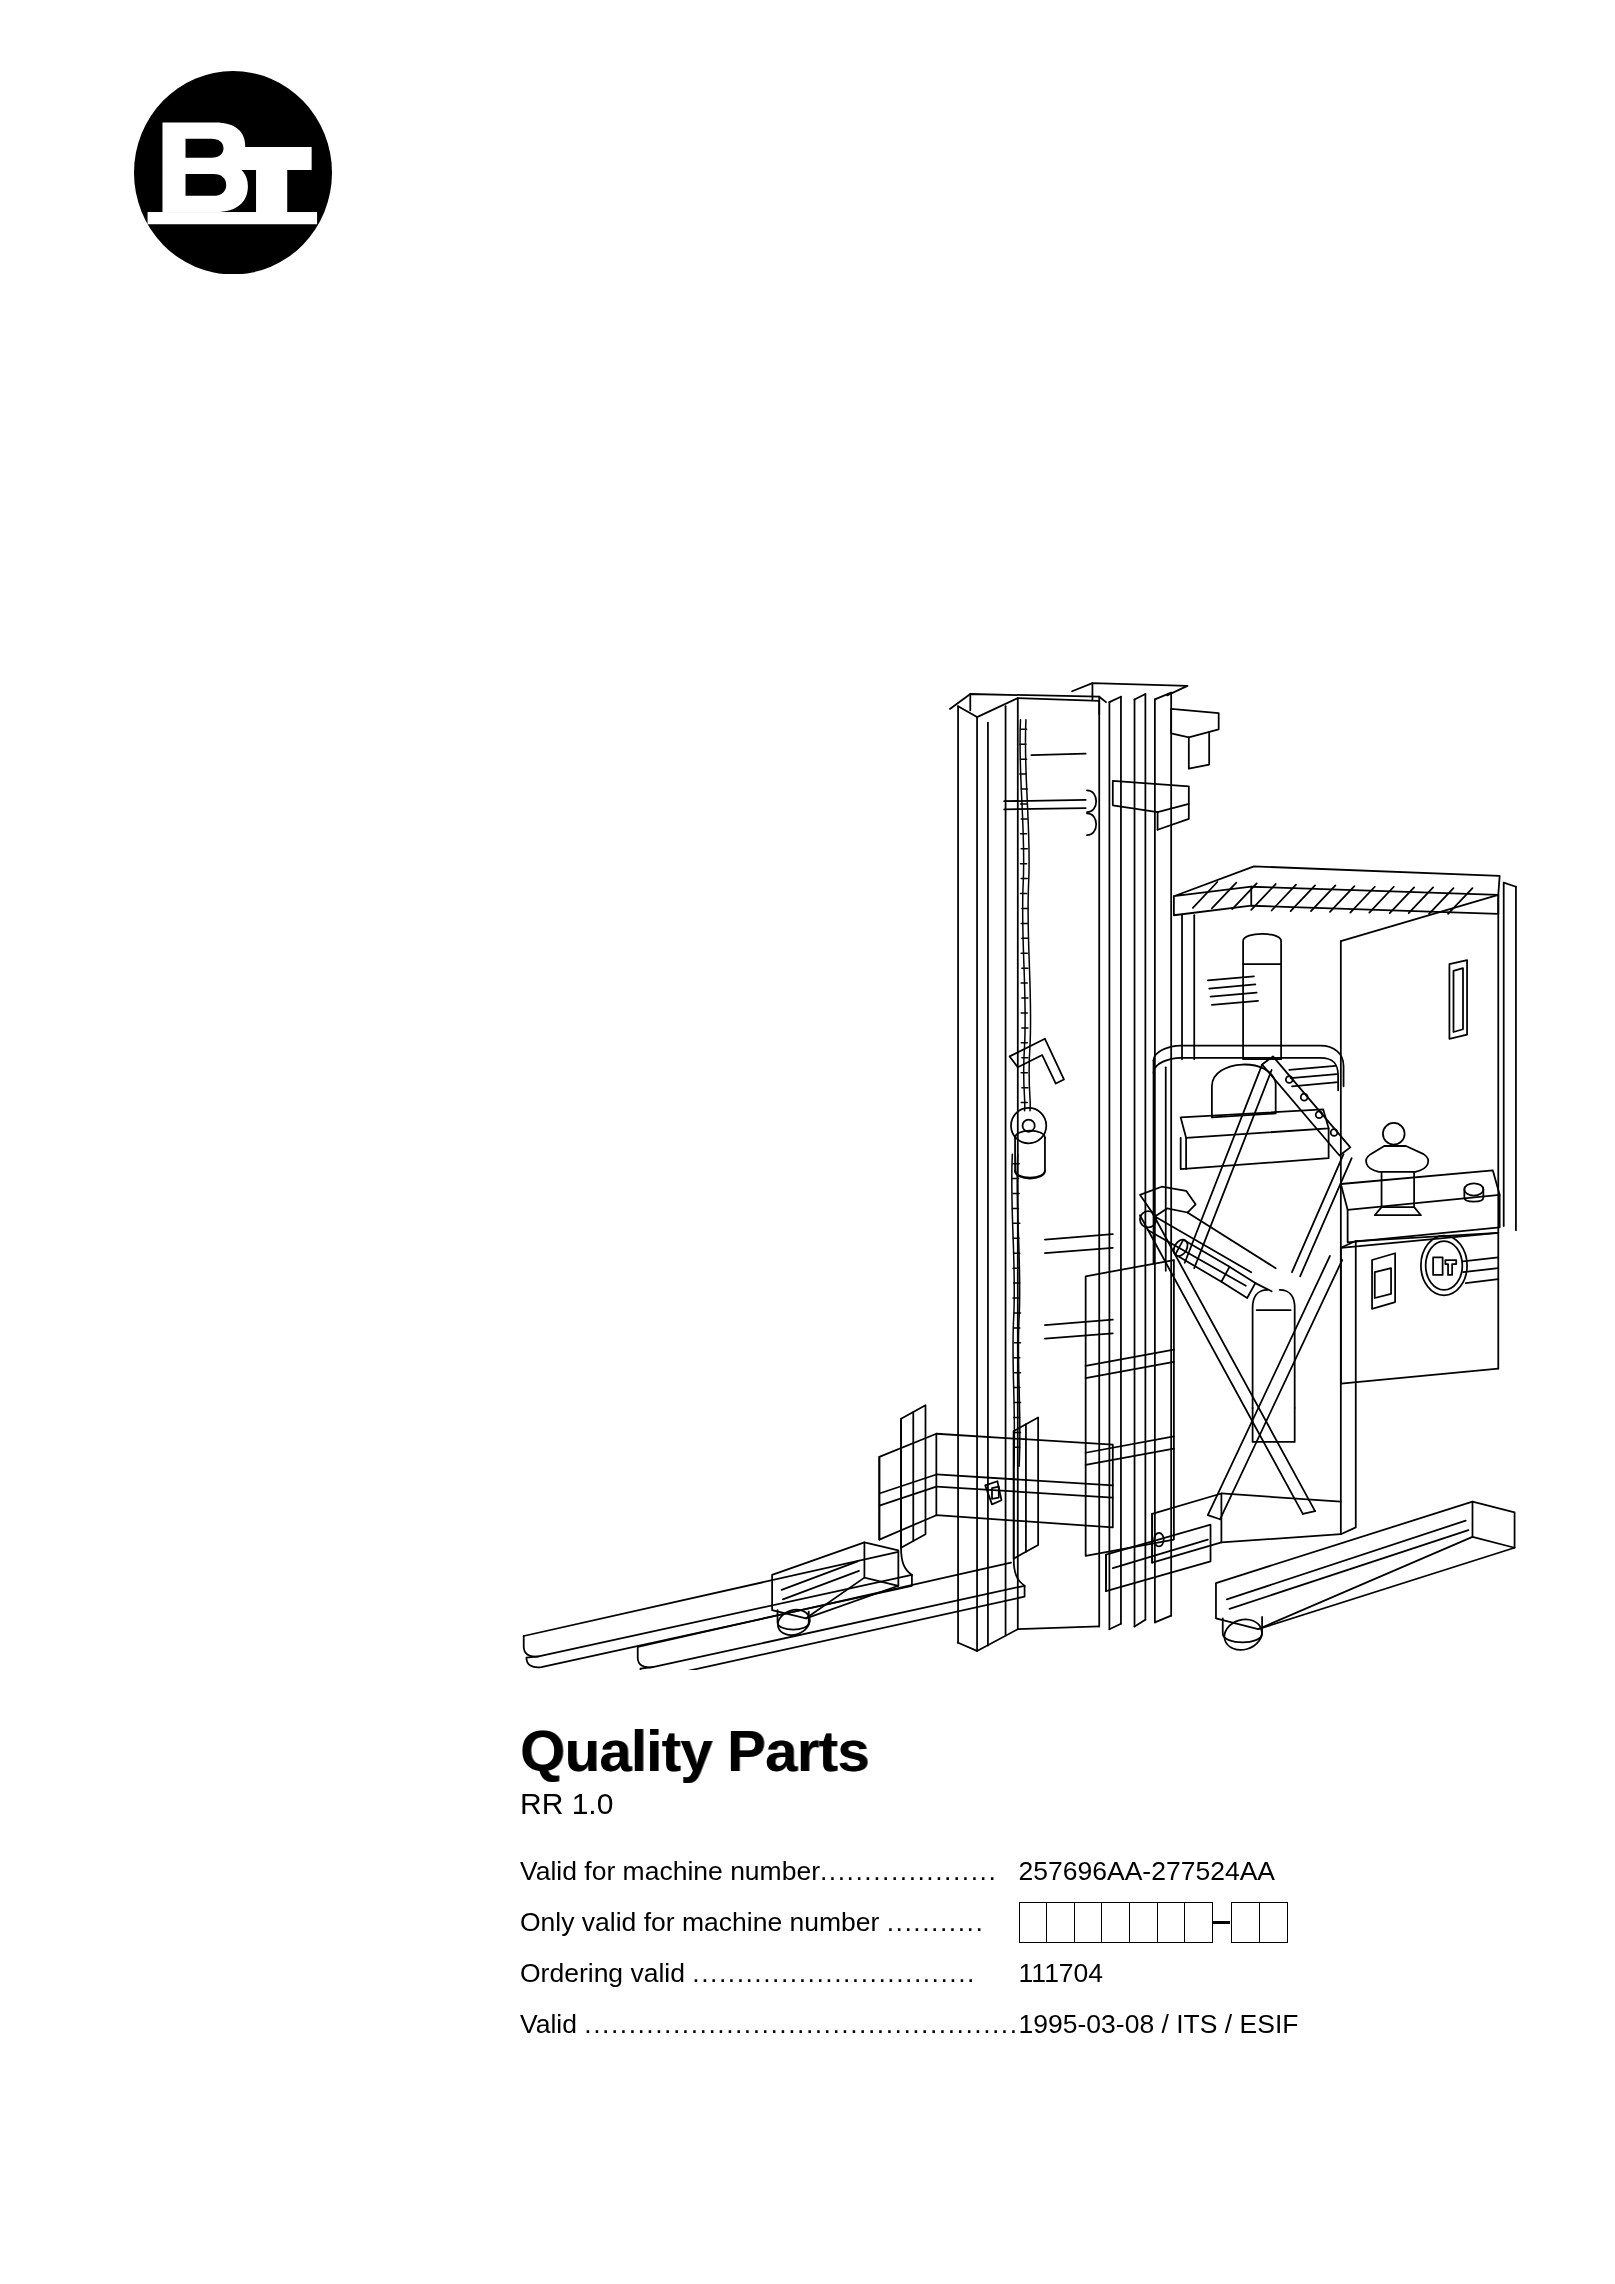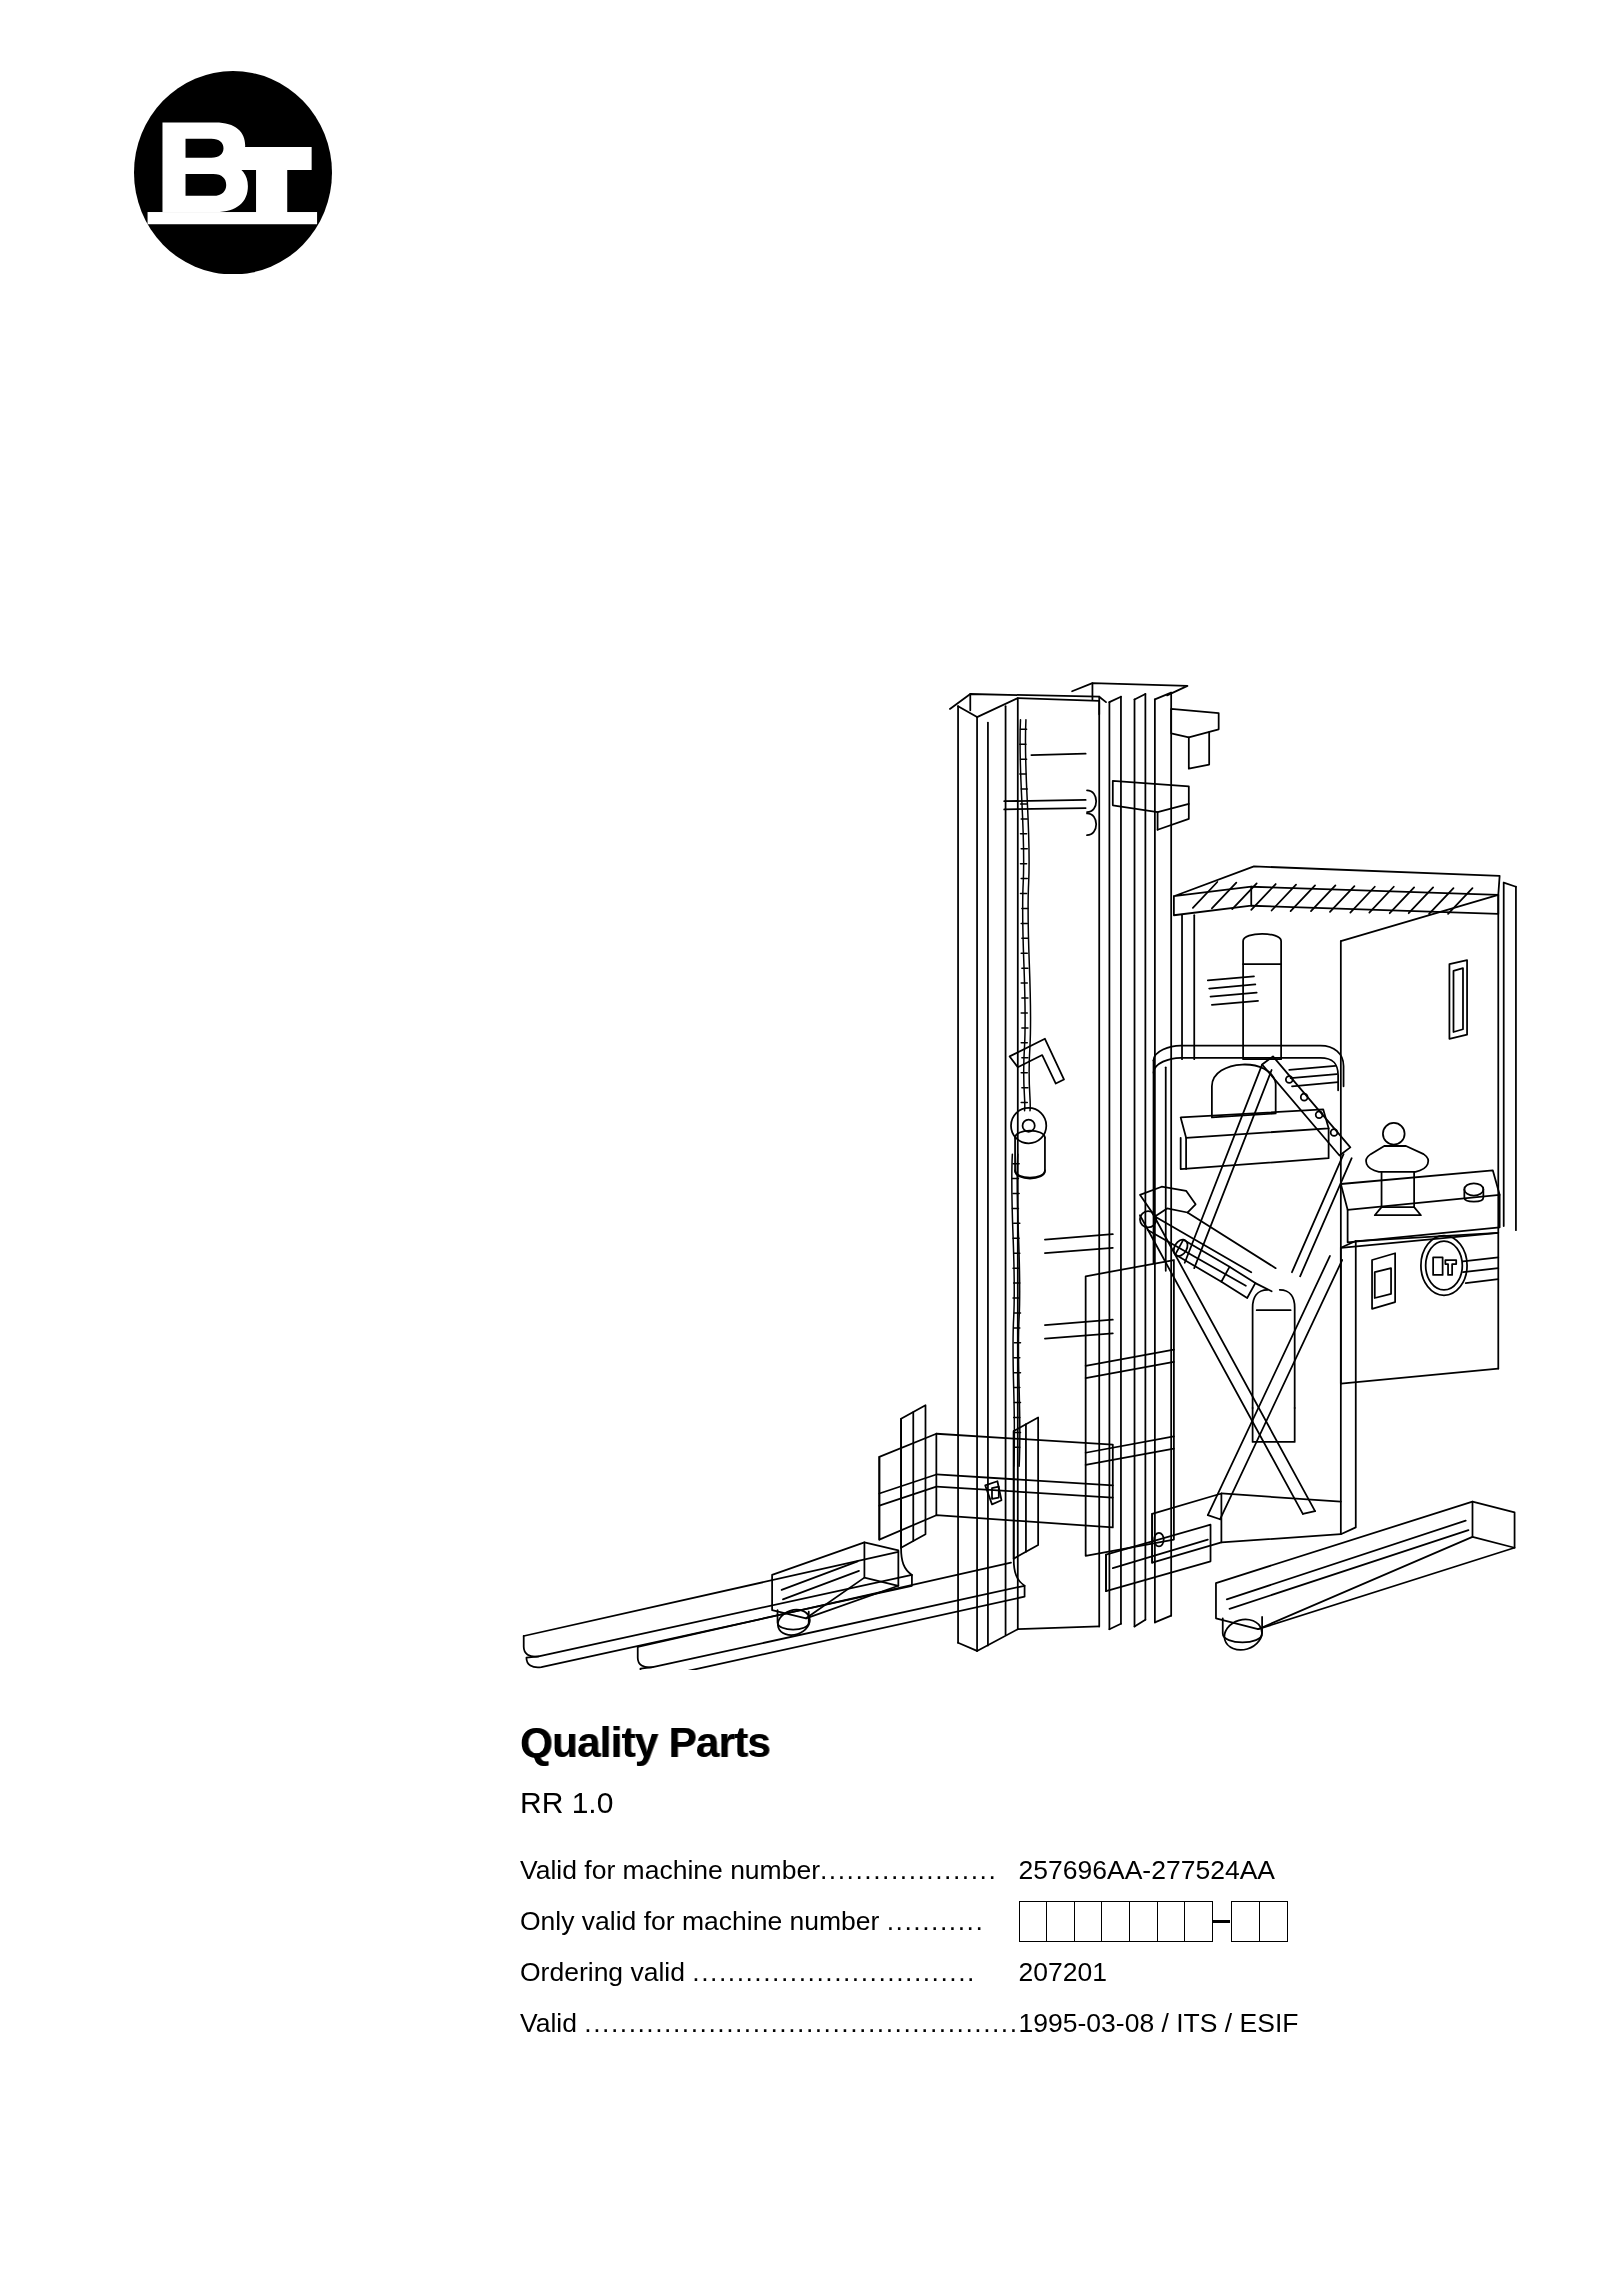--- a/index.html
+++ b/index.html
@@ -40,25 +40,25 @@
   #illustration svg { display: block; width: 100%; height: 100%; }
 
   
   #title-block {
     position: absolute;
     left: 520px;
     top: 1722px;
     width: 1018px;
   }
   #doc-title {
-    font-size: 42px;
+    font-size: 58px;
     font-weight: bold;
     letter-spacing: -0.7px;
     line-height: 1.0;
-    margin: 0 0 24px 0;
+    margin: 0 0 9px 0;
     white-space: nowrap;
     text-shadow: 1px 0 0 rgba(0,0,0,0.55);
   }
   #doc-subtitle {
     font-size: 30px;
     font-weight: normal;
     line-height: 1.0;
     margin: 0 0 27px 0;
     white-space: nowrap;
   }
@@ -582,21 +582,21 @@
               <div class="sbox"></div>
               <div class="sdash"></div>
               <div class="sbox"></div>
               <div class="sbox"></div>
             </div>
           </td>
         </tr>
 
         <tr>
           <td class="label-cell"><span class="label-text">Ordering valid </span><span class="leader">................................</span></td>
-          <td class="value-cell">207201</td>
+          <td class="value-cell">111704</td>
         </tr>
 
         <tr>
           <td class="label-cell"><span class="label-text">Valid </span><span class="leader">.................................................</span></td>
           <td class="value-cell">1995-03-08 / ITS / ESIF</td>
         </tr>
 
 
       </tbody>
     </table>

